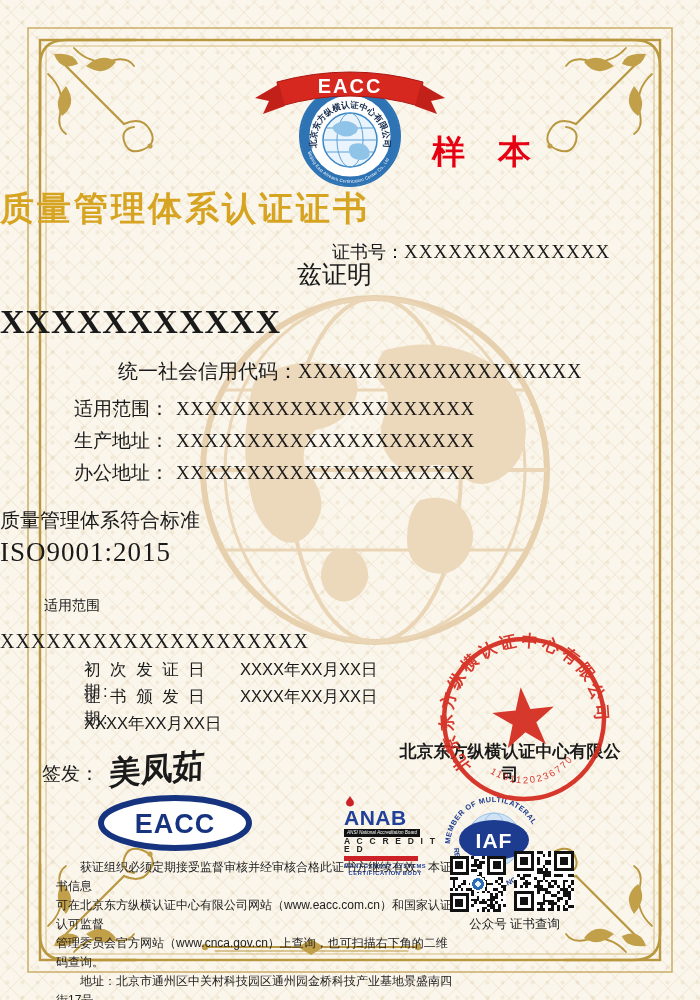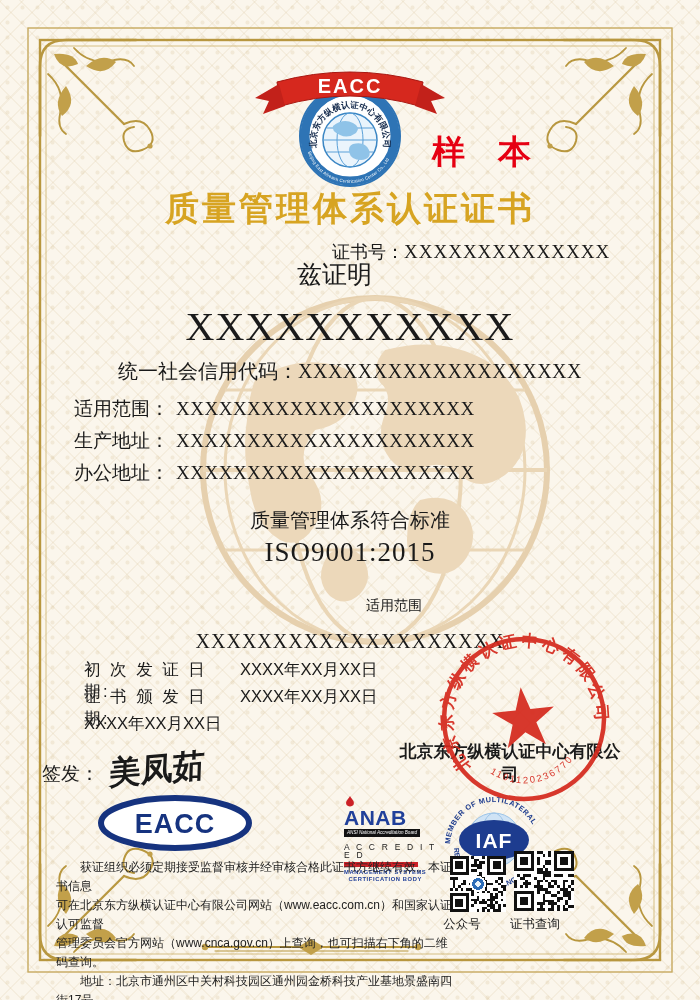--- a/index.html
+++ b/index.html
@@ -9,31 +9,31 @@
     background-color:#fbf6ec;
     background-image:
       repeating-linear-gradient(45deg, rgba(214,192,150,0.16) 0 1.5px, transparent 1.5px 15px),
       repeating-linear-gradient(-45deg, rgba(214,192,150,0.16) 0 1.5px, transparent 1.5px 15px),
       radial-gradient(circle, rgba(210,186,140,0.22) 1.5px, transparent 2.5px);
     background-size:auto,auto,15px 15px;
   }
   .abs{position:absolute;}
   .z0{z-index:0}.z1{z-index:1}.z2{z-index:2}.z3{z-index:3}.z4{z-index:4}
   .serif{font-family:"Liberation Serif","DejaVu Serif",serif;}
-  .center{left:0;width:700px;text-align:center;}
+  .center{left:0;width:700px;text-align:left;}
   .gfl{fill:none;stroke:#b8973f;stroke-linecap:round;}
   .gfd{fill:#c2a04a;stroke:none;}
 
   .sample{left:432px;top:130px;font-size:33px;font-weight:900;color:#e60012;letter-spacing:1em;}
   .title{top:186px;font-size:34px;font-weight:700;color:#d7a422;letter-spacing:3px;}
   .certno{left:332px;top:240px;display:flex;align-items:baseline;}
   .certno .lbl{font-size:18px;}
   .certno .val{font-size:19px;letter-spacing:1px;}
   .declare{left:297px;top:258px;font-size:25px;}
-  .company{top:303px;font-size:40px;font-weight:400;letter-spacing:1px;}
+  .company{top:303px;font-size:34px;font-weight:700;letter-spacing:1px;}
   .credit{top:358px;left:0;width:700px;display:flex;justify-content:center;align-items:center;}
   .credit .lbl{font-size:20px;font-weight:500;}
   .credit .val{font-size:20px;letter-spacing:.5px;}
   .addr{left:74px;top:396px;}
   .addr .row{display:flex;align-items:baseline;height:32px;}
   .addr .lbl{font-size:19px;width:102px;}
   .addr .val{font-size:19px;letter-spacing:.5px;}
   .stdcap{top:507px;font-size:20px;}
   .std{top:537px;font-size:27px;letter-spacing:1px;}
   .scopecap{top:597px;font-size:14px;margin-left:44px;}
@@ -44,21 +44,21 @@
   .dates .val{font-size:16.5px;}
   .signrow{left:42px;top:748px;display:flex;align-items:center;}
   .signrow .lbl{font-size:19px;padding-top:8px;}
   .signature{font-family:"Liberation Serif","DejaVu Serif",serif;font-size:32px;font-weight:700;
              transform:rotate(-5deg) skewX(-7deg);margin-left:10px;}
   .issuer-co{left:396px;top:740px;width:228px;font-size:17px;font-weight:700;text-align:center;}
 
   .anab{left:344px;top:796px;width:96px;display:flex;flex-direction:column;align-items:flex-start;line-height:1;}
   .anab .name{font-size:21px;font-weight:800;color:#21409a;letter-spacing:.5px;margin-top:-2px;}
   .anab .bar1{background:#111;color:#fff;font-size:4.6px;font-style:italic;padding:1.5px 3px;margin-top:1px;white-space:nowrap;}
-  .anab .accr{font-size:8.5px;font-weight:400;letter-spacing:2.2px;color:#222;margin-top:6px;}
+  .anab .accr{font-size:8.5px;font-weight:700;letter-spacing:2.2px;color:#222;margin-top:0;}
   .anab .redbar{width:74px;height:5px;background:#cc2127;margin-top:2px;}
   .anab .ms{font-size:5.8px;font-weight:700;color:#21409a;letter-spacing:.6px;text-align:center;line-height:7px;margin-top:2px;}
 
   .notice{left:56px;top:858px;width:400px;font-size:12px;line-height:19px;color:#222;}
   .notice .indent{text-indent:2em;}
   .qrlabel{font-size:12.5px;color:#222;text-align:center;}
 </style>
 </head>
 <body>
 
@@ -499,16 +499,16 @@
       <rect x="20" y="19" width="1" height="1" fill="#111"></rect>
       <rect x="8" y="20" width="1" height="1" fill="#111"></rect>
       <rect x="9" y="20" width="1" height="1" fill="#111"></rect>
       <rect x="10" y="20" width="1" height="1" fill="#111"></rect>
       <rect x="12" y="20" width="1" height="1" fill="#111"></rect>
       <rect x="13" y="20" width="1" height="1" fill="#111"></rect>
       <rect x="15" y="20" width="1" height="1" fill="#111"></rect>
       <rect x="17" y="20" width="1" height="1" fill="#111"></rect>
       <rect x="18" y="20" width="1" height="1" fill="#111"></rect>
     </svg>
-  <div class="abs z2 qrlabel" style="left:434px;top:916px;width:56px">公众号</div>
+  <div class="abs z2 qrlabel" style="left:460px;top:916px;width:56px">公众号</div>
   <div class="abs z2 qrlabel" style="left:499px;top:916px;width:72px">证书查询</div>
 
 </div>
 
 </body></html>

